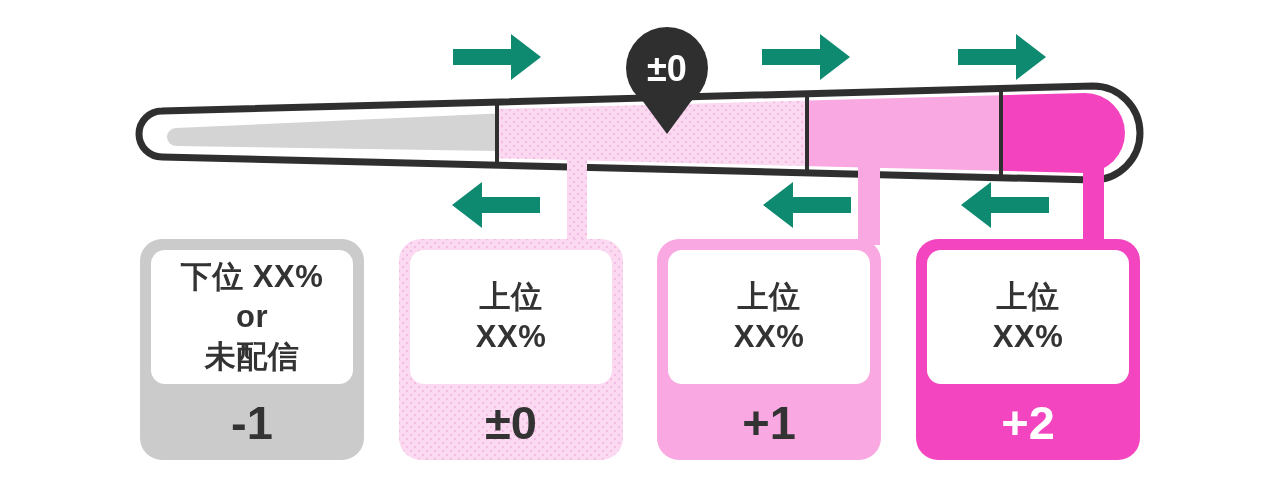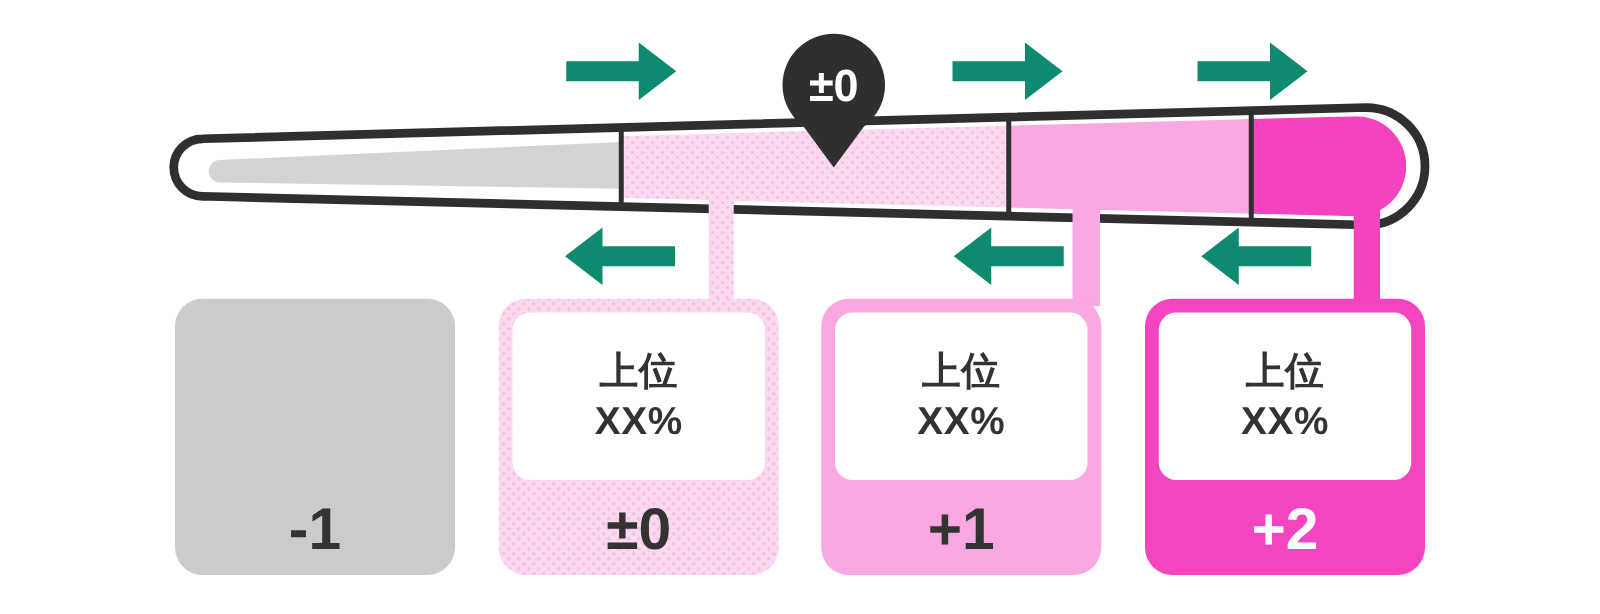--- a/index.html
+++ b/index.html
@@ -121,20 +121,25 @@
     <path d="M 961 205 L 991 182 V 197 H 1049 V 213 H 991 V 228 Z" fill="#0d8a6f"></path>
 
     <g>
       <path d="M 639 96 L 695 96 L 667 134 Z" fill="#2f2f2f"></path>
       <circle cx="667" cy="68" r="41" fill="#2f2f2f"></circle>
       <text class="pin-text" x="667" y="81" text-anchor="middle" fill="#ffffff">±0</text>
     </g>
   </svg>
 
   <div class="card card-1">
+    <div class="card-inner">
+      <span>下位 XX%</span>
+      <span>or</span>
+      <span>未配信</span>
+    </div>
     <div class="card-value">-1</div>
   </div>
 
   <div class="card card-2">
     <div class="card-inner">
       <span>上位</span>
       <span>XX%</span>
     </div>
     <div class="card-value">±0</div>
   </div>

